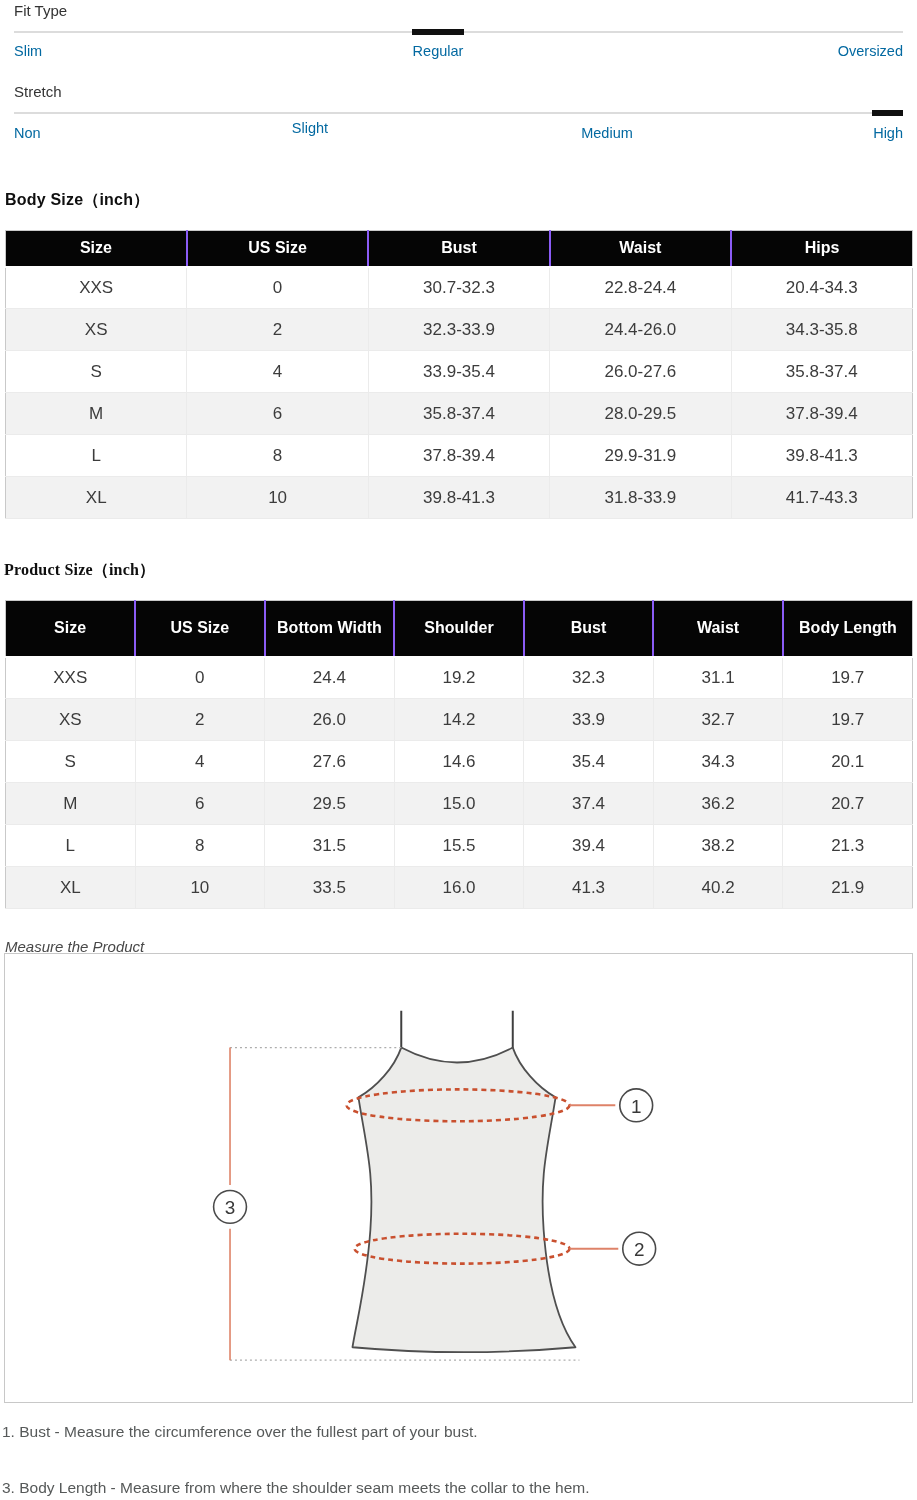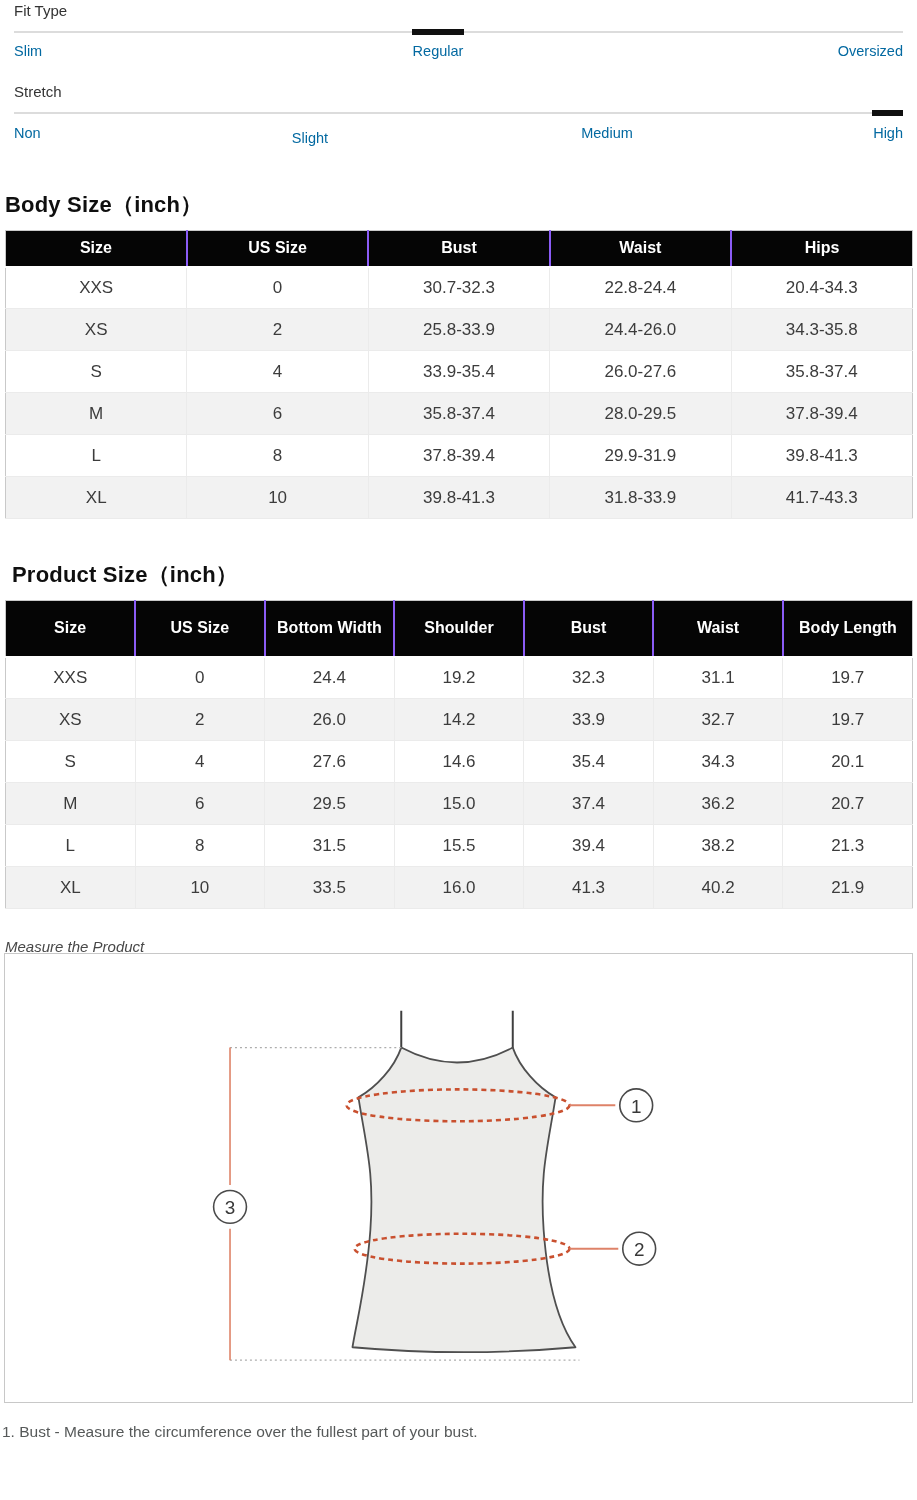--- a/index.html
+++ b/index.html
@@ -9,21 +9,21 @@
   .abs { position:absolute; }
 
   
   .attr-label { font-size:15px; color:#333; }
   .track { height:2px; background:#dcdcdc; }
   .mark  { height:6px; background:#101010; }
   .opt   { font-size:14.5px; color:#0369a1; white-space:nowrap; }
   .opt.center { transform:translateX(-50%); }
 
   
-  .sec-title { font-size:22px; font-weight:bold; color:#0f0f0f; letter-spacing:.2px; }
+  .sec-title { font-size:16px; font-weight:bold; color:#0f0f0f; letter-spacing:.2px; }
 
   
   table { border-collapse:collapse; table-layout:fixed; width:908px; background:#fff;
           border:1px solid #c9c9c9; }
   th { background:#050505; color:#fff; font-weight:bold; font-size:16px; text-align:center;
        border-right:2px solid #8b5cf6; border-bottom:2px solid #fff; padding:0 4px; line-height:1.25; }
   th:last-child { border-right:none; }
   .tbl-body th, .tbl-body td { }
   td { text-align:center; font-size:17px; color:#3c3c3c; height:42px;
        border-right:1px solid #ebebeb; border-bottom:1px solid #ebebeb; }
@@ -47,21 +47,21 @@
   <div class="abs track" style="left:14px; top:31px; width:889px;"></div>
   <div class="abs mark" style="left:412px; top:29px; width:52px;"></div>
   <span class="abs opt" style="left:14px; top:43px;">Slim</span>
   <span class="abs opt center" style="left:438px; top:43px;">Regular</span>
   <span class="abs opt" style="right:14px; top:43px;">Oversized</span>
 
   <div class="abs attr-label" style="left:14px; top:83px;">Stretch</div>
   <div class="abs track" style="left:14px; top:112px; width:889px;"></div>
   <div class="abs mark" style="right:14px; top:110px; width:31px;"></div>
   <span class="abs opt" style="left:14px; top:125px;">Non</span>
-  <span class="abs opt center" style="left:310px; top:130px;">Slight</span>
+  <span class="abs opt center" style="left:310px; top:120px;">Slight</span>
   <span class="abs opt center" style="left:607px; top:125px;">Medium</span>
   <span class="abs opt" style="right:14px; top:125px;">High</span>
 
   <h2 class="abs sec-title" style="left:5px; top:190px;">Body Size（inch）</h2>
   <table class="abs tbl-body" style="left:5px; top:230px;">
     <thead>
       <tr>
         <th>Size</th>
         <th>US Size</th>
         <th>Bust</th>
@@ -73,21 +73,21 @@
       <tr>
         <td>XXS</td>
         <td>0</td>
         <td>30.7-32.3</td>
         <td>22.8-24.4</td>
         <td>20.4-34.3</td>
       </tr>
       <tr>
         <td>XS</td>
         <td>2</td>
-        <td>25.8-33.9</td>
+        <td>32.3-33.9</td>
         <td>24.4-26.0</td>
         <td>34.3-35.8</td>
       </tr>
       <tr>
         <td>S</td>
         <td>4</td>
         <td>33.9-35.4</td>
         <td>26.0-27.6</td>
         <td>35.8-37.4</td>
       </tr>
@@ -108,21 +108,21 @@
       <tr>
         <td>XL</td>
         <td>10</td>
         <td>39.8-41.3</td>
         <td>31.8-33.9</td>
         <td>41.7-43.3</td>
       </tr>
     </tbody>
   </table>
 
-  <h2 class="abs sec-title" style="left:12px; top:560px;">Product Size（inch）</h2>
+  <h2 class="abs sec-title" style="left:4px; top:560px;font-family:Liberation Serif, serif;">Product Size（inch）</h2>
   <table class="abs tbl-prod" style="left:5px; top:600px;">
     <thead>
       <tr>
         <th>Size</th>
         <th>US Size</th>
         <th>Bottom Width</th>
         <th>Shoulder</th>
         <th>Bust</th>
         <th>Waist</th>
         <th>Body Length</th>
@@ -218,14 +218,15 @@
       <line x1="566" y1="296" x2="615" y2="296" stroke="#de8268" stroke-width="2"></line>
       <circle cx="636" cy="296" r="16.5" fill="#fff" stroke="#4a4a4a" stroke-width="1.6"></circle>
       <text x="636" y="297" text-anchor="middle" dominant-baseline="central" font-size="19" fill="#383838">2</text>
 
       <circle cx="225" cy="254" r="16.5" fill="#fff" stroke="#4a4a4a" stroke-width="1.6"></circle>
       <text x="225" y="255" text-anchor="middle" dominant-baseline="central" font-size="19" fill="#383838">3</text>
     </svg>
   </div>
 
   <div class="abs note" style="left:2px; top:1423px;">1. Bust - Measure the circumference over the fullest part of your bust.</div>
+  <div class="abs note" style="left:2px; top:1479px;">3. Body Length - Measure from where the shoulder seam meets the collar to the hem.</div>
 
 </div>
 
 </body></html>

